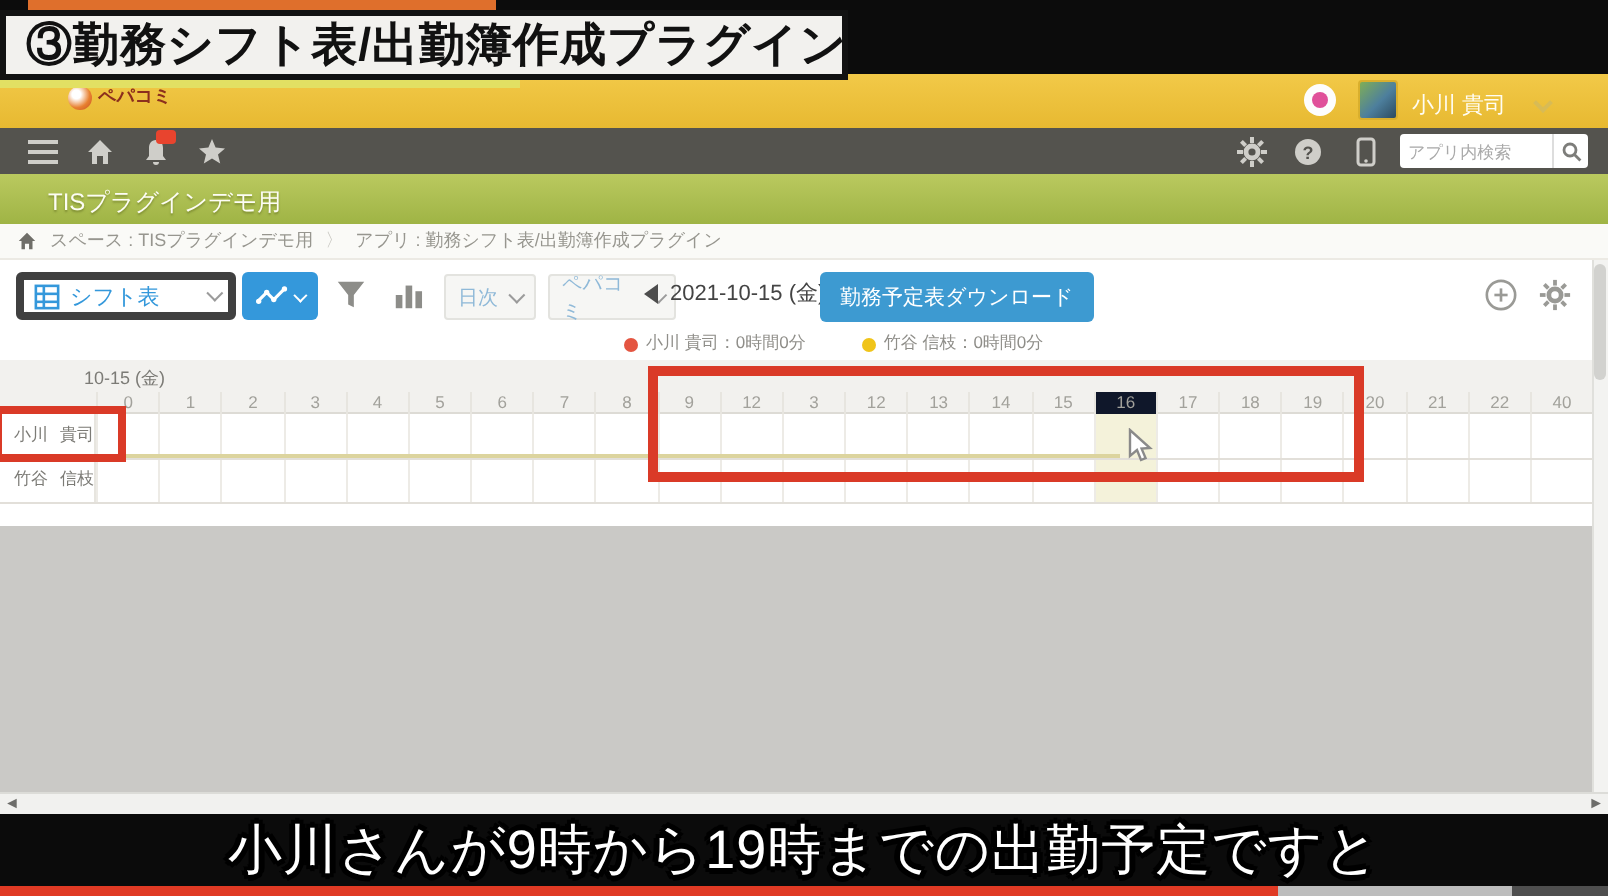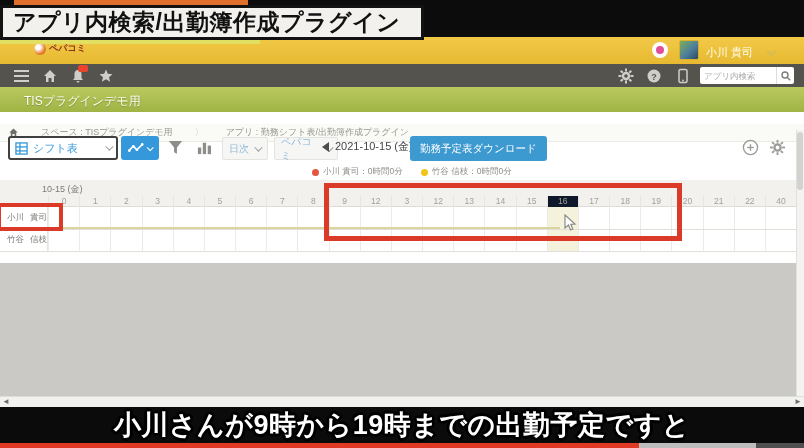--- a/index.html
+++ b/index.html
@@ -36,45 +36,45 @@
   .search-wrap { position:absolute; left:700px; top:67px; width:94px; height:17px; background:#fff; border-radius:2px; display:flex; }
   .search-input { flex:1; border:0; outline:none; font-size:8.5px; color:#555; padding:0 4px; min-width:0; background:transparent; font-family:"Liberation Sans",sans-serif; }
   .search-input::placeholder { color:#a9a9a9; }
   .search-btn { width:18px; height:17px; border-left:1px solid #ddd; display:flex; align-items:center; justify-content:center; }
 
   
   .green-band { position:absolute; left:0; top:87px; width:804px; height:25px; background:linear-gradient(#bac95f,#9fb445); }
   .space-title { position:absolute; left:24px; top:93px; font-size:12px; color:#fdfdf5; text-shadow:0 1px 1px rgba(90,100,30,.5); }
 
   
-  .crumb-bar { position:absolute; left:0; top:124px; width:804px; height:18px; background:#fafaf7; border-bottom:1px solid #eceae4; display:flex; align-items:center; gap:22px; padding-left:8px; }
+  .crumb-bar { position:absolute; left:0; top:112px; width:804px; height:18px; background:#fafaf7; border-bottom:1px solid #eceae4; display:flex; align-items:center; gap:6px; padding-left:8px; }
   .crumb { font-size:9px; color:#97968f; }
   .crumb-sep { color:#c6c5bf; font-size:9px; }
 
   
-  .view-selector { position:absolute; left:8px; top:136px; width:110px; height:24px; border:2px solid #404040; border-radius:3px; background:#fff; display:flex; align-items:center; gap:5px; padding:0 5px; }
+  .view-selector { position:absolute; left:8px; top:136px; width:110px; height:24px; border:4px solid #404040; border-radius:3px; background:#fff; display:flex; align-items:center; gap:5px; padding:0 5px; }
   .view-selector .vs-label { font-size:11px; color:#3498db; flex:1; }
   .caret-gray { width:6px; height:6px; border-right:1.5px solid #9b9b9b; border-bottom:1.5px solid #9b9b9b; transform:rotate(45deg) translateY(-2px); }
   .chart-btn { position:absolute; left:121px; top:136px; width:38px; height:24px; background:#3498db; border-radius:3px; display:flex; align-items:center; justify-content:center; gap:3px; border:0; }
   .caret-white { width:5px; height:5px; border-right:1.5px solid #fff; border-bottom:1.5px solid #fff; transform:rotate(45deg) translateY(-1px); }
   .tool-icon { position:absolute; top:139px; }
   .drop { position:absolute; top:137px; height:23px; background:#f6f6f4; border:1px solid #e3e3df; border-radius:2px; display:flex; align-items:center; gap:5px; padding:0 6px; }
   .drop .drop-label { font-size:10px; color:#8fb9d8; }
   .date-nav { position:absolute; left:322px; top:139px; display:flex; align-items:center; gap:6px; }
   .tri-left { width:0; height:0; border-top:5px solid transparent; border-bottom:5px solid transparent; border-right:7px solid #4d4d4d; }
   .tri-right { width:0; height:0; border-top:5px solid transparent; border-bottom:5px solid transparent; border-left:7px solid #4d4d4d; }
   .date-label { font-size:11px; color:#444; }
   .cal-icon { width:12px; height:12px; border:1.5px solid #8a8a86; border-radius:2px; position:relative; }
   .cal-icon:before { content:""; position:absolute; left:1px; right:1px; top:2px; height:2px; background:#8a8a86; }
   .download-btn { position:absolute; left:410px; top:136px; height:25px; padding:0 10px; background:#3d9ad1; color:#fff; font-size:10.5px; border:0; border-radius:3px; display:flex; align-items:center; font-family:"Liberation Sans",sans-serif; }
   .right-tools { position:absolute; left:742px; top:139px; display:flex; align-items:center; gap:10px; color:#9a9a96; }
   .dots { font-size:13px; color:#9a9a96; letter-spacing:1px; line-height:10px; }
 
   
-  .legend { position:absolute; left:312px; top:166px; display:flex; align-items:center; gap:18px; }
+  .legend { position:absolute; left:312px; top:166px; display:flex; align-items:center; gap:28px; }
   .legend-item { display:flex; align-items:center; gap:4px; }
   .legend-dot { width:7px; height:7px; border-radius:50%; }
   .legend-label { font-size:8.5px; color:#8f8e89; }
 
   
   .grid-header-band { position:absolute; left:0; top:180px; width:804px; height:27px; background:#f2f1ee; border-bottom:1px solid #dddbd5; }
   .grid-date { position:absolute; left:42px; top:183px; font-size:9px; color:#7c7b76; }
   .hours-row { position:absolute; left:0; top:196px; width:796px; height:11px; display:flex; }
   .hours-row .name-spacer { width:48px; flex:none; }
   .hour-cell { flex:1; text-align:center; font-size:8.5px; color:#a2a19b; border-left:1px solid #e7e5df; line-height:11px; }
@@ -96,38 +96,38 @@
   
   .gray-area { position:absolute; left:0; top:263px; width:804px; height:133px; background:#cac9c6; }
   .v-scroll { position:absolute; left:796px; top:130px; width:8px; height:266px; background:#f3f3f1; border-left:1px solid #e0e0dc; }
   .v-thumb { position:absolute; left:797px; top:132px; width:6px; height:58px; background:#d2d2cf; border-radius:3px; }
   .h-scroll { position:absolute; left:0; top:396px; width:804px; height:11px; background:#f1f1ef; border-top:1px solid #dcdcd8; display:flex; align-items:center; justify-content:space-between; padding:0 2px; }
   .h-arrow { font-size:8px; color:#6d6d6a; line-height:1; }
 
   
   .caption-band { position:absolute; left:0; top:407px; width:804px; height:36px; background:#0b0b0b; display:flex; align-items:center; justify-content:center; }
   .caption-band span {
-    font-size:27px; font-weight:700; color:#fff; letter-spacing:0.5px; white-space:nowrap;
+    font-size:27px; font-weight:400; color:#fff; letter-spacing:0.5px; white-space:nowrap;
     text-shadow:-2px -2px 0 #000, 2px -2px 0 #000, -2px 2px 0 #000, 2px 2px 0 #000, 0 3px 0 #000, 0 -3px 0 #000, 3px 0 0 #000, -3px 0 0 #000;
   }
 
   
   .progress { position:absolute; left:0; top:443px; width:804px; height:5px; background:#4f4f4f; display:flex; }
   .prog-red { width:79.5%; background:#e03a24; }
   .prog-light { width:14.5%; background:#bdbdbd; }
 </style>
 </head>
 <body>
 
 <div id="stage">
 
   <div class="top-black"></div>
   <div class="title-orange"></div>
   <div class="title-box">
-    <span>アプリ内検索/出勤簿作成プラグイン</span>
+    <span>③勤務シフト表/出勤簿作成プラグイン</span>
   </div>
   <div class="title-olive"></div>
 
   <div class="yellow-bar"></div>
   <div class="logo">
     <div class="logo-mark"></div>
     <span class="logo-text">ペパコミ</span>
   </div>
   <div class="notif-circle">
       <i></i>

